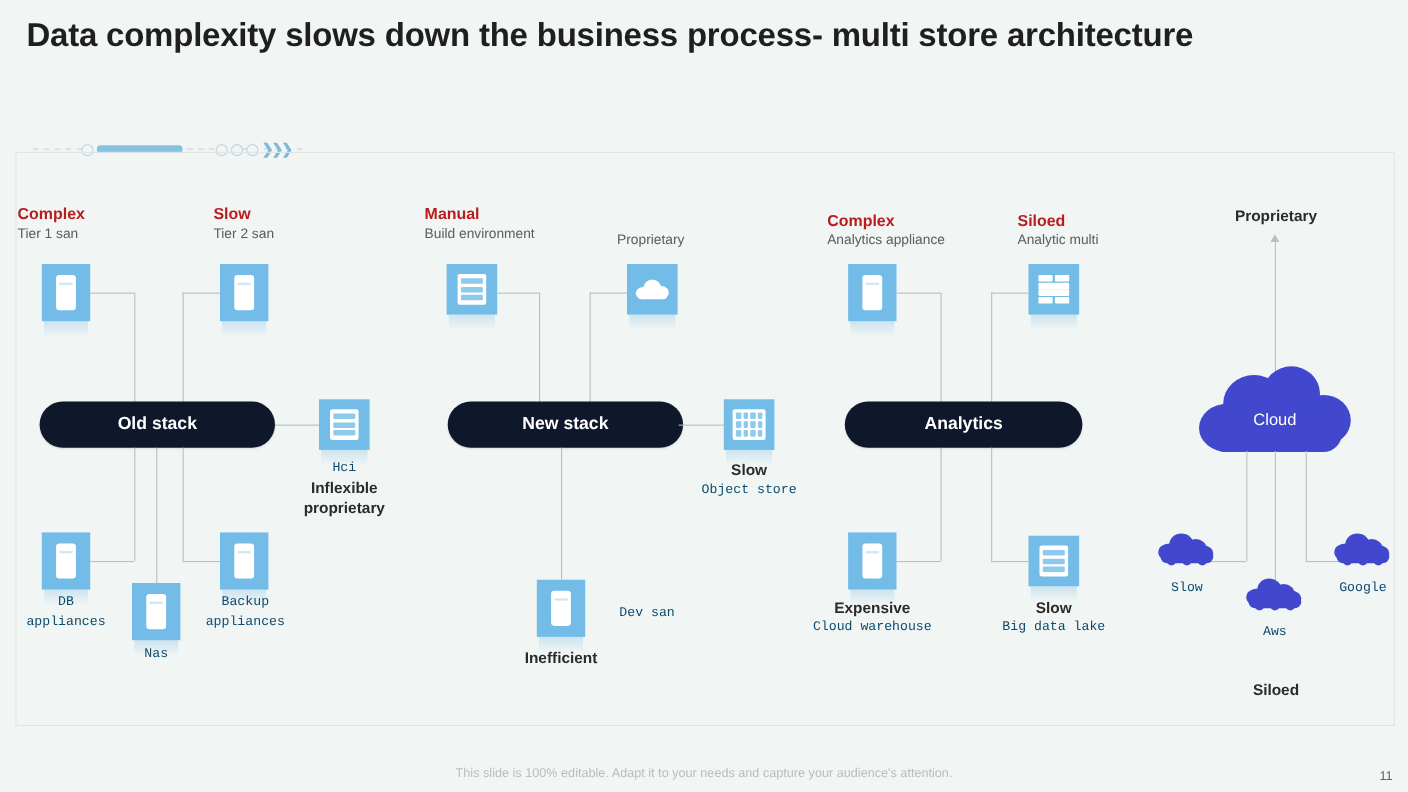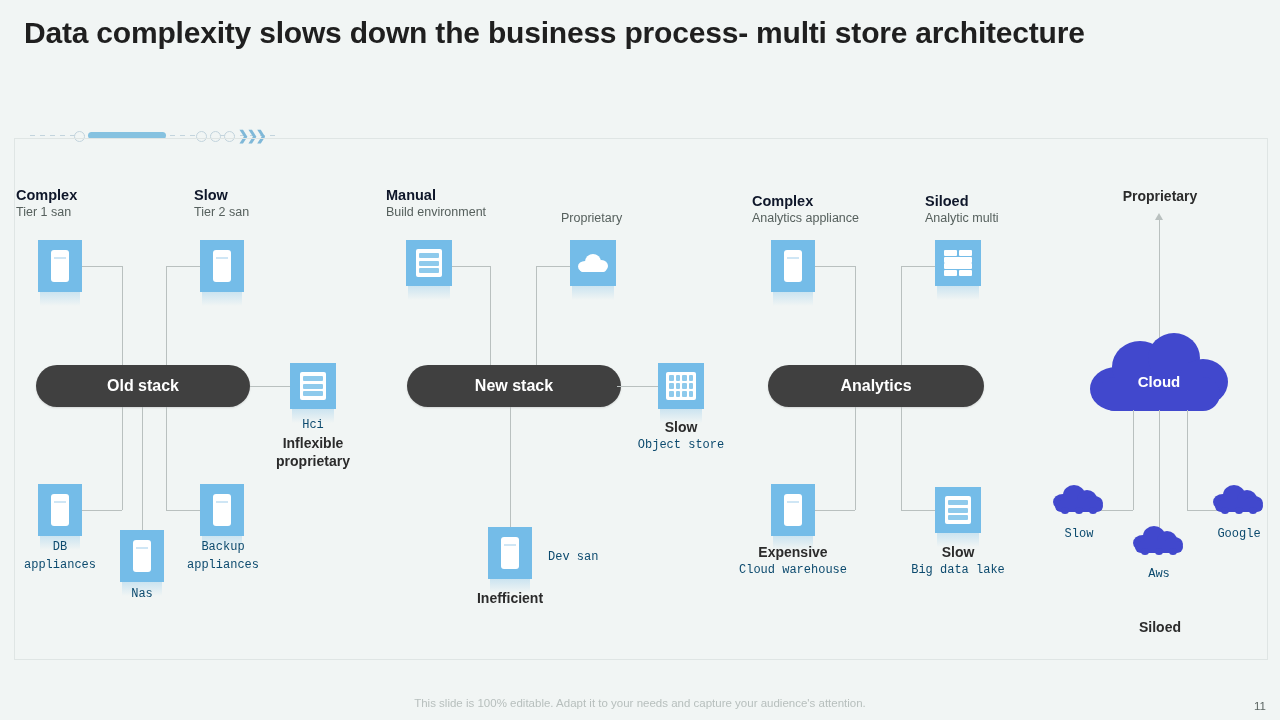--- a/index.html
+++ b/index.html
@@ -45,21 +45,21 @@
   }
 
   
   .panel{
     position:absolute;left:14px;top:138px;width:1252px;height:520px;
     border:1px solid #dfe5e4;background:transparent;
   }
 
   
   .hdr{position:absolute;white-space:nowrap;}
-  .hdr .h1{font-size:14.5px;font-weight:bold;color:#0f172a;line-height:18px;}
+  .hdr .h1{font-size:14.5px;font-weight:bold;color:#b91c1c;line-height:18px;}
   .hdr .h2{font-size:12.5px;color:#56605d;line-height:17px;}
 
   .cap{position:absolute;white-space:nowrap;text-align:center;}
   .cap .c1{font-size:14px;font-weight:bold;color:#2b2b2b;line-height:18px;}
   .cap .c2{font-size:12px;color:#0c4a6e;line-height:18px;font-family:Liberation Mono, monospace;}
   .cap.left{text-align:left;}
 
   
   .tile{
     position:absolute;width:44px;height:52px;background:#74bce8;
@@ -92,37 +92,37 @@
   
   .g-cloud{position:relative;width:30px;height:18px;}
   .g-cloud i{position:absolute;background:#fff;border-radius:50%;}
   .g-cloud i:nth-child(1){left:0;top:7px;width:14px;height:11px;}
   .g-cloud i:nth-child(2){left:7px;top:0;width:16px;height:16px;}
   .g-cloud i:nth-child(3){left:17px;top:6px;width:13px;height:12px;}
   .g-cloud i:nth-child(4){left:2px;top:12px;width:26px;height:6px;border-radius:3px;}
 
   
   .pill{
-    position:absolute;height:42px;border-radius:21px;background:#404040;
+    position:absolute;height:42px;border-radius:21px;background:#0f172a;
     color:#fff;font-size:16px;font-weight:bold;
     display:flex;align-items:center;justify-content:center;
     box-shadow:0 1px 2px rgba(0,0,0,.12);
   }
 
   
   .bigcloud{position:absolute;width:138px;height:82px;}
   .bigcloud .b{position:absolute;background:#4148cd;border-radius:50%;}
   .bigcloud .b1{left:0;top:34px;width:52px;height:44px;}
   .bigcloud .b2{left:22px;top:8px;width:56px;height:52px;}
   .bigcloud .b3{left:58px;top:0px;width:52px;height:50px;}
   .bigcloud .b4{left:88px;top:26px;width:50px;height:46px;}
   .bigcloud .base{position:absolute;left:8px;top:44px;width:122px;height:34px;
     background:#4148cd;border-radius:17px;}
   .bigcloud .lbl{position:absolute;inset:0;display:flex;align-items:center;justify-content:center;
-    color:#fff;font-size:15px;font-weight:bold;padding-top:14px;box-sizing:border-box;text-align:right;}
+    color:#fff;font-size:15px;font-weight:normal;padding-top:14px;box-sizing:border-box;text-align:right;}
 
   
   .smcloud{position:absolute;width:52px;height:28px;}
   .smcloud .b{position:absolute;background:#4148cd;border-radius:50%;}
   .smcloud .b1{left:0;top:10px;width:20px;height:16px;}
   .smcloud .b2{left:10px;top:1px;width:22px;height:20px;}
   .smcloud .b3{left:24px;top:6px;width:20px;height:18px;}
   .smcloud .b4{left:32px;top:12px;width:18px;height:14px;}
   .smcloud .base{position:absolute;left:2px;top:16px;width:48px;height:12px;
     background:#4148cd;border-radius:6px;}
@@ -282,21 +282,21 @@
   </div>
   <div class="cap" style="left:611px;top:418px;width:140px">
     <div class="c1">Slow</div>
     <div class="c2">Object store</div>
   </div>
 
   <div class="ln lnv" style="left:510px;top:407px;height:120px"></div>
   <div class="tile" style="left:488px;top:527px">
     <div class="g-tower"></div>
   </div>
-  <div class="cap left" style="left:548px;top:548px">
+  <div class="cap left" style="left:563px;top:548px">
     <div class="c2">Dev san</div>
   </div>
   <div class="cap" style="left:450px;top:589px;width:120px">
     <div class="c1">Inefficient</div>
   </div>
 
   <div class="hdr" style="left:752px;top:192px">
     <div class="h1">Complex</div>
     <div class="h2">Analytics appliance</div>
   </div>

